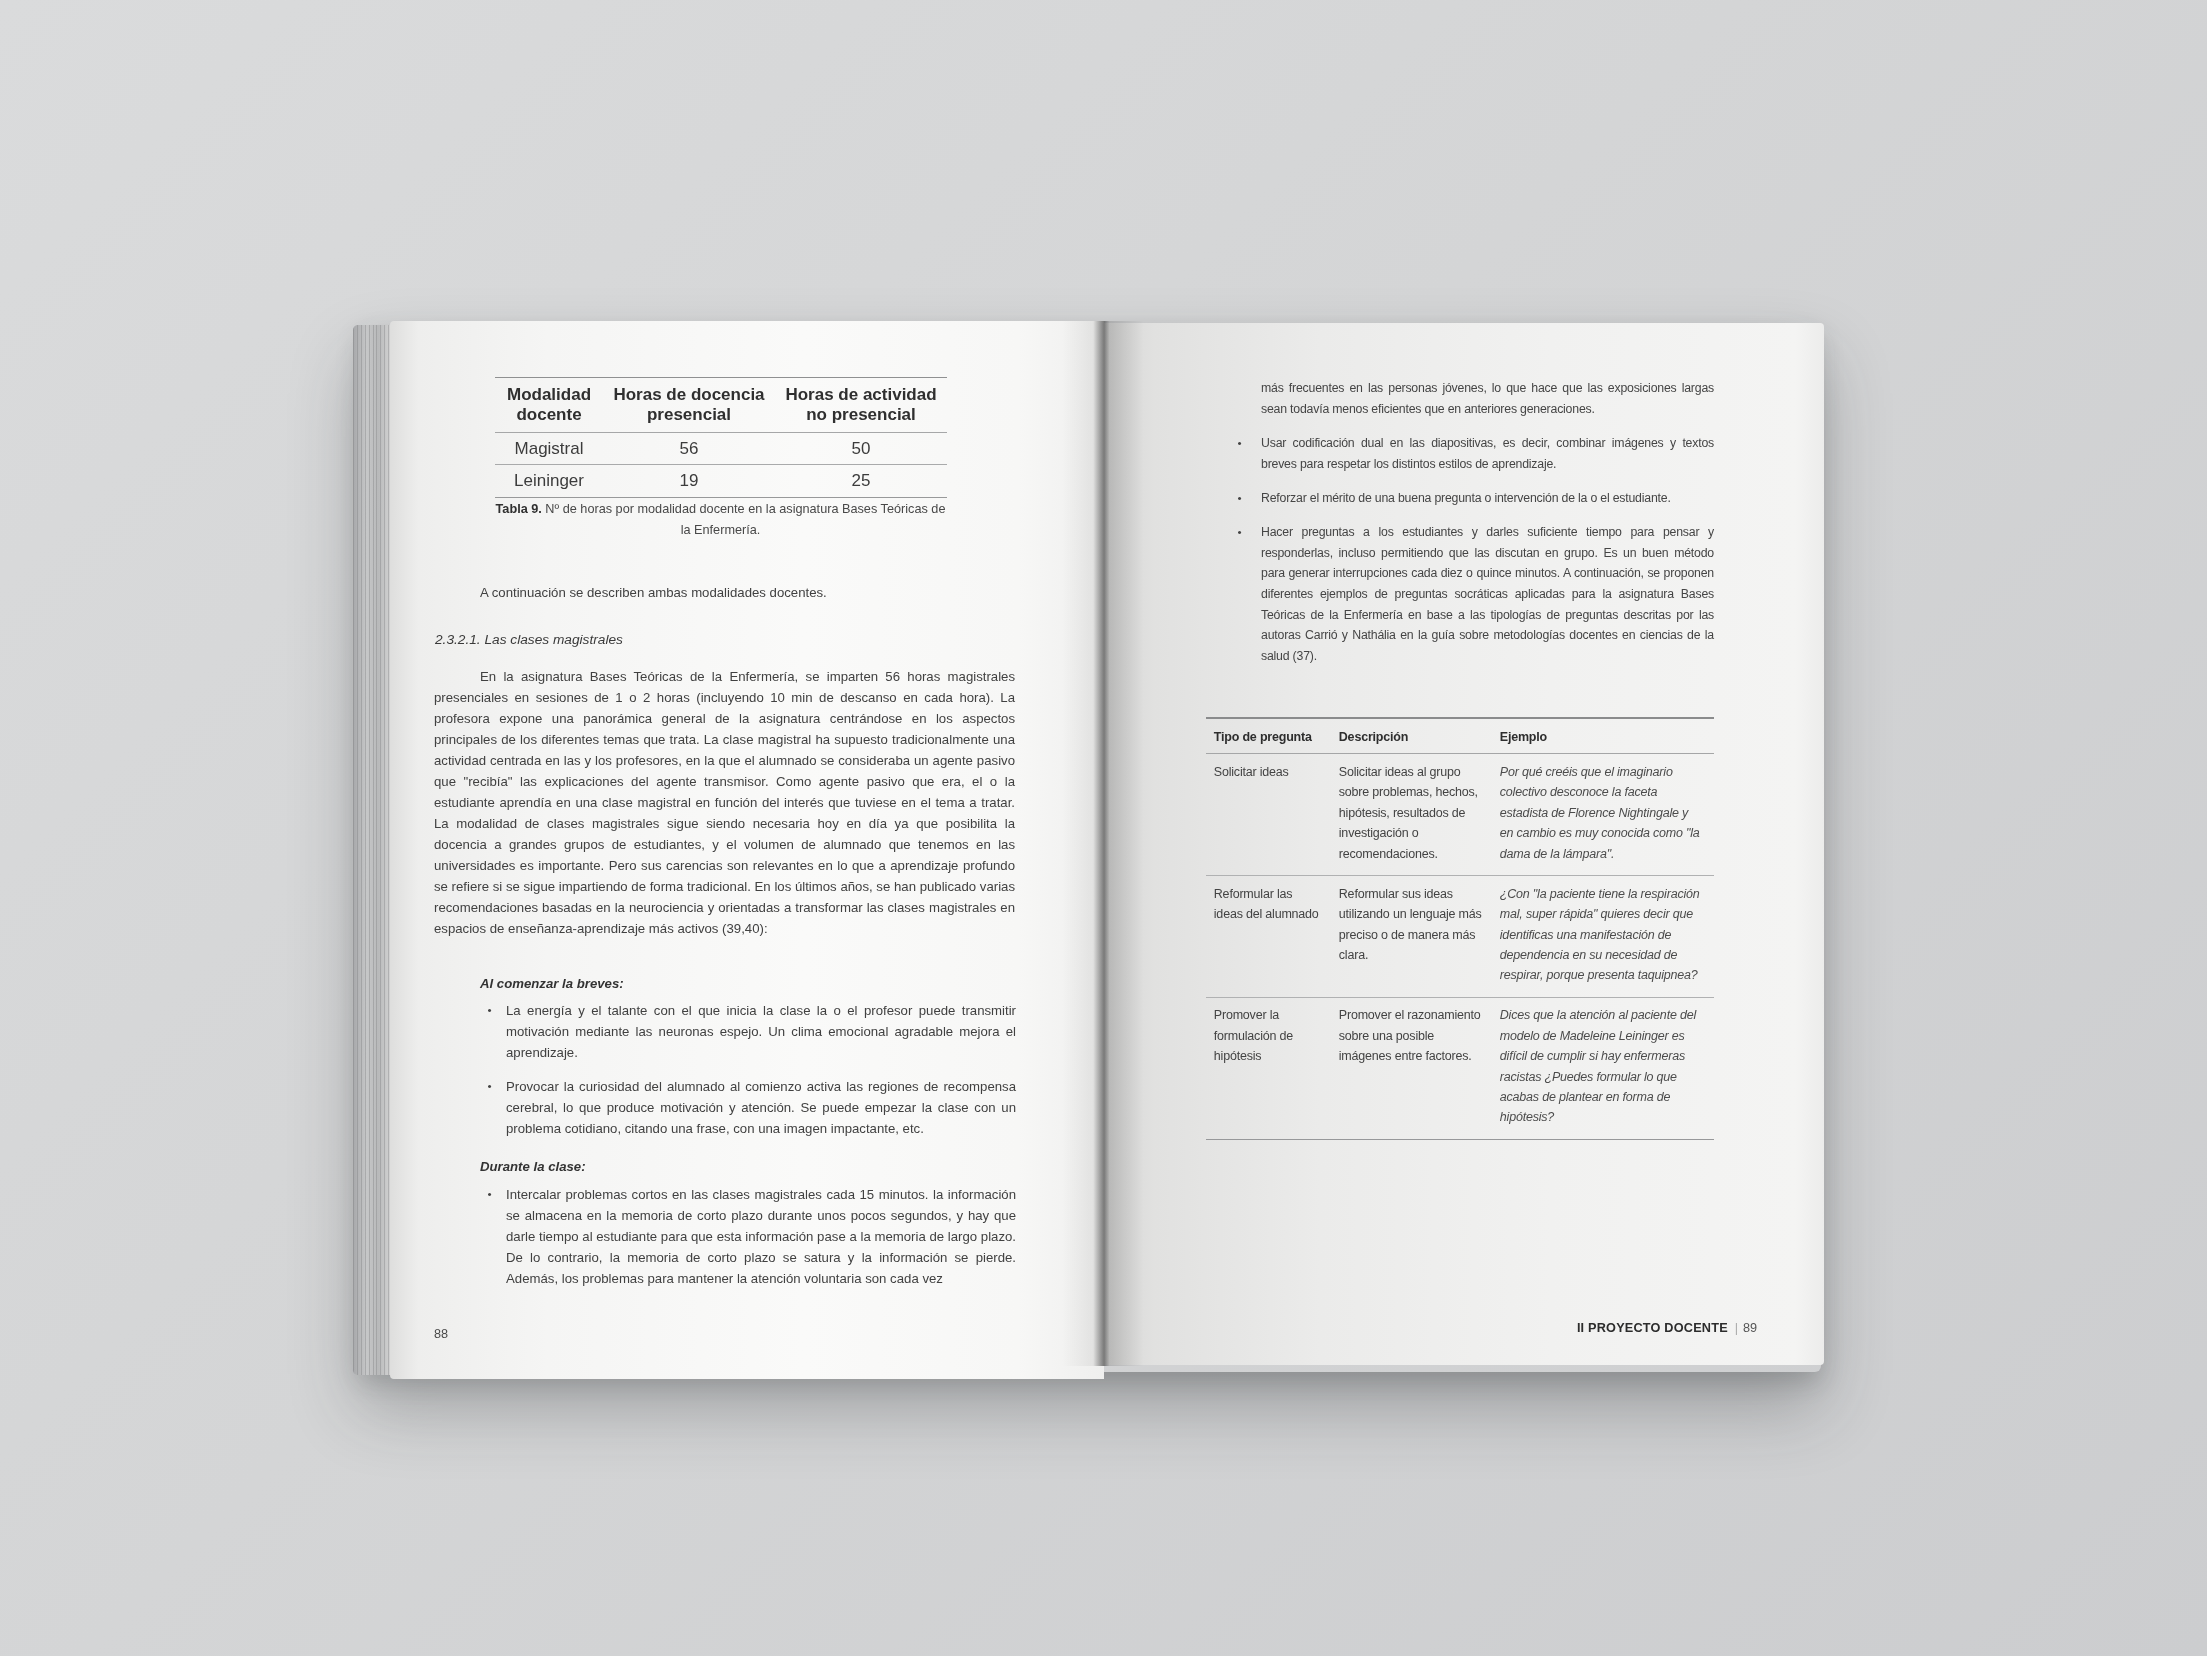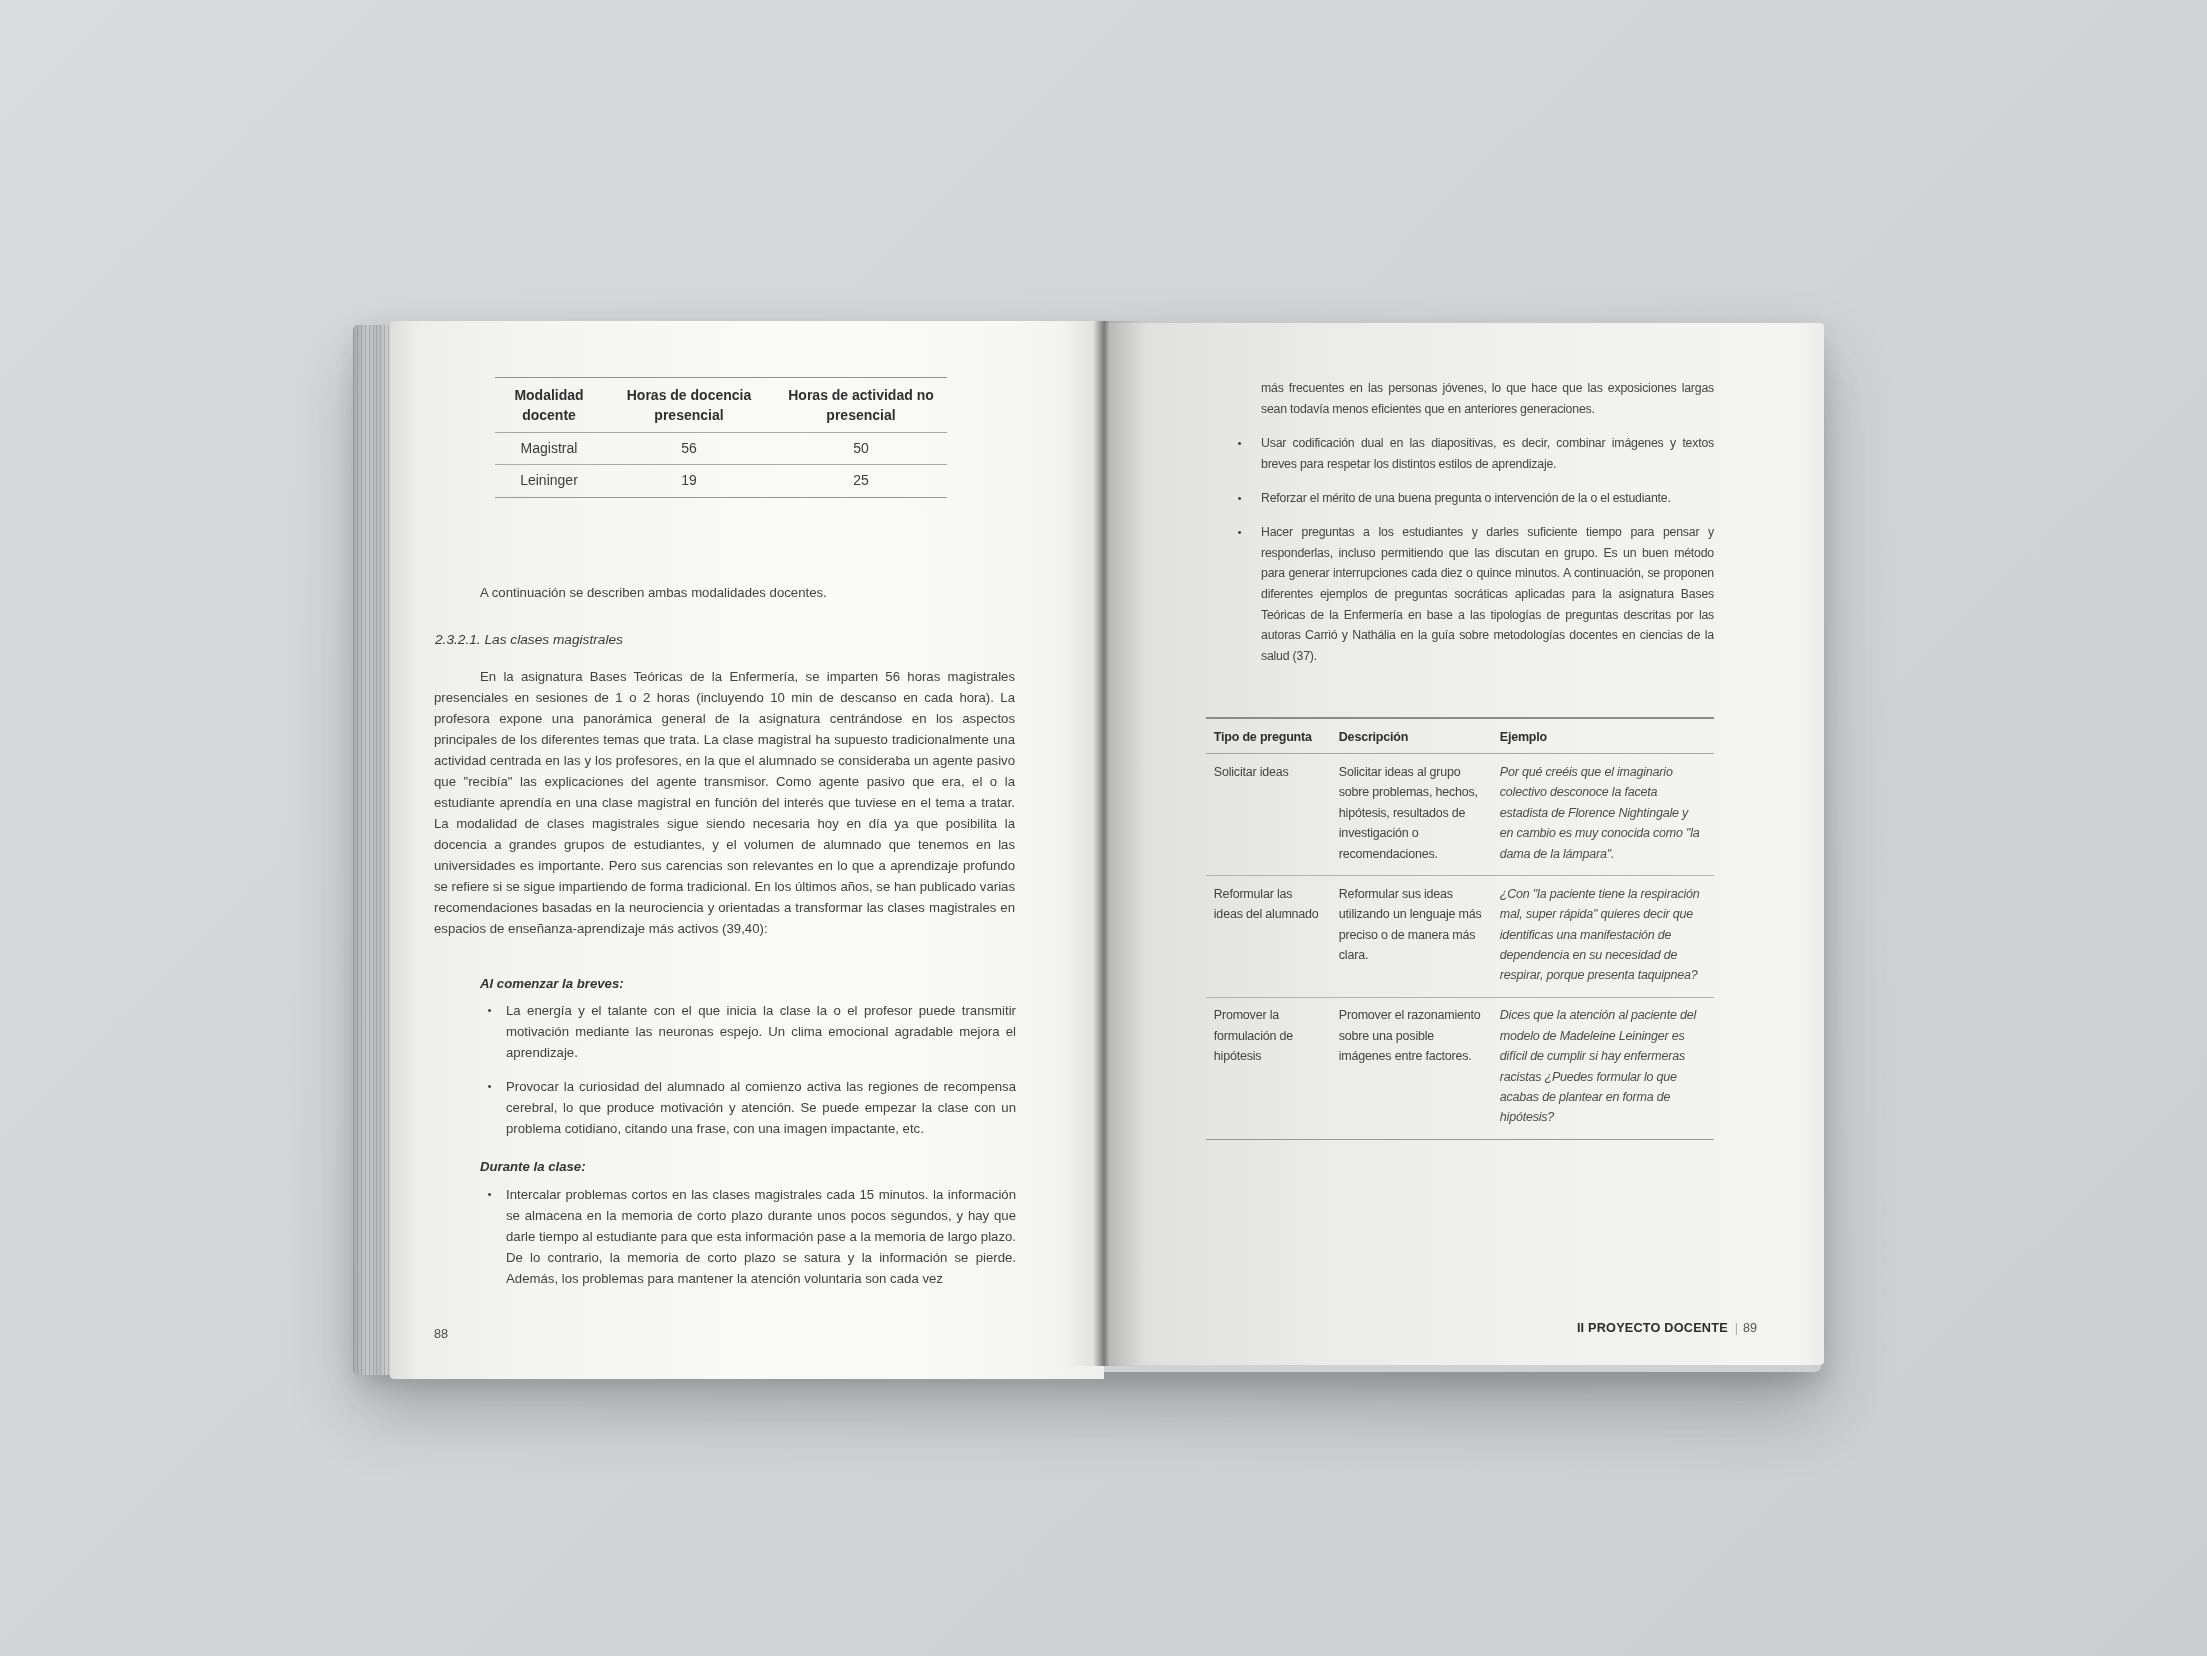--- a/index.html
+++ b/index.html
@@ -45,21 +45,21 @@
   .lt-heading{font-size:13.7px;font-style:italic;color:#3a3a3a;}
   .lt-subhead{font-size:13.2px;font-weight:bold;font-style:italic;color:#333;}
   .blist{list-style:none;margin:0;padding:0;}
   .blist li{position:relative;margin:0 0 12.7px 0;}
   .blist .marker{position:absolute;top:0;font-size:11.8px;color:#444;}
   .page-left .blist .marker{left:-18.6px;}
   .page-right .blist .marker{left:-23.5px;}
 
   
   table{border-collapse:collapse;}
-  .hours-table{width:451px;table-layout:fixed;font-size:14px;color:#3c3c3c;}
+  .hours-table{width:451px;table-layout:fixed;font-size:17px;color:#3c3c3c;}
   .hours-table th{
     font-weight:bold;text-align:center;vertical-align:top;color:#2f2f2f;
     padding:6.9px 3.9px 5.9px;line-height:20.6px;
     border-top:1.5px solid #8f9091;border-bottom:1px solid #a6a7a8;
   }
   .hours-table td{
     text-align:center;padding:5.9px 3.9px;line-height:19.6px;
     border-bottom:1px solid #a9aaab;
   }
   .hours-table tr:last-child td{border-bottom:1px solid #98999a;}
@@ -121,20 +121,23 @@
         <td>50</td>
       </tr>
       <tr>
         <td>Leininger</td>
         <td>19</td>
         <td>25</td>
       </tr>
     </tbody>
   </table>
 
+  <div class="tbl-caption abs" style="left:105px;top:178px;width:451px;">
+    <b>Tabla 9.</b><span> Nº de horas por modalidad docente en la asignatura Bases Teóricas de la Enfermería.</span>
+  </div>
 
   <div class="lt-body lt-indent abs" style="left:44px;top:261px;width:581px;">A continuación se describen ambas modalidades docentes.</div>
 
   <div class="lt-heading abs" style="left:45px;top:311px;">2.3.2.1. Las clases magistrales</div>
 
   <div class="lt-body lt-indent abs" style="left:44px;top:345px;width:581px;">En la asignatura Bases Teóricas de la Enfermería, se imparten 56 horas magistrales presenciales en sesiones de 1 o 2 horas (incluyendo 10 min de descanso en cada hora). La profesora expone una panorámica general de la asignatura centrándose en los aspectos principales de los diferentes temas que trata. La clase magistral ha supuesto tradicionalmente una actividad centrada en las y los profesores, en la que el alumnado se consideraba un agente pasivo que "recibía" las explicaciones del agente transmisor. Como agente pasivo que era, el o la estudiante aprendía en una clase magistral en función del interés que tuviese en el tema a tratar. La modalidad de clases magistrales sigue siendo necesaria hoy en día ya que posibilita la docencia a grandes grupos de estudiantes, y el volumen de alumnado que tenemos en las universidades es importante. Pero sus carencias son relevantes en lo que a aprendizaje profundo se refiere si se sigue impartiendo de forma tradicional. En los últimos años, se han publicado varias recomendaciones basadas en la neurociencia y orientadas a transformar las clases magistrales en espacios de enseñanza-aprendizaje más activos (39,40):</div>
 
   <div class="lt-subhead abs" style="left:90px;top:655px;">Al comenzar la breves:</div>
 
   <ul class="blist lt-body abs" style="left:116px;top:679px;width:510px;">

